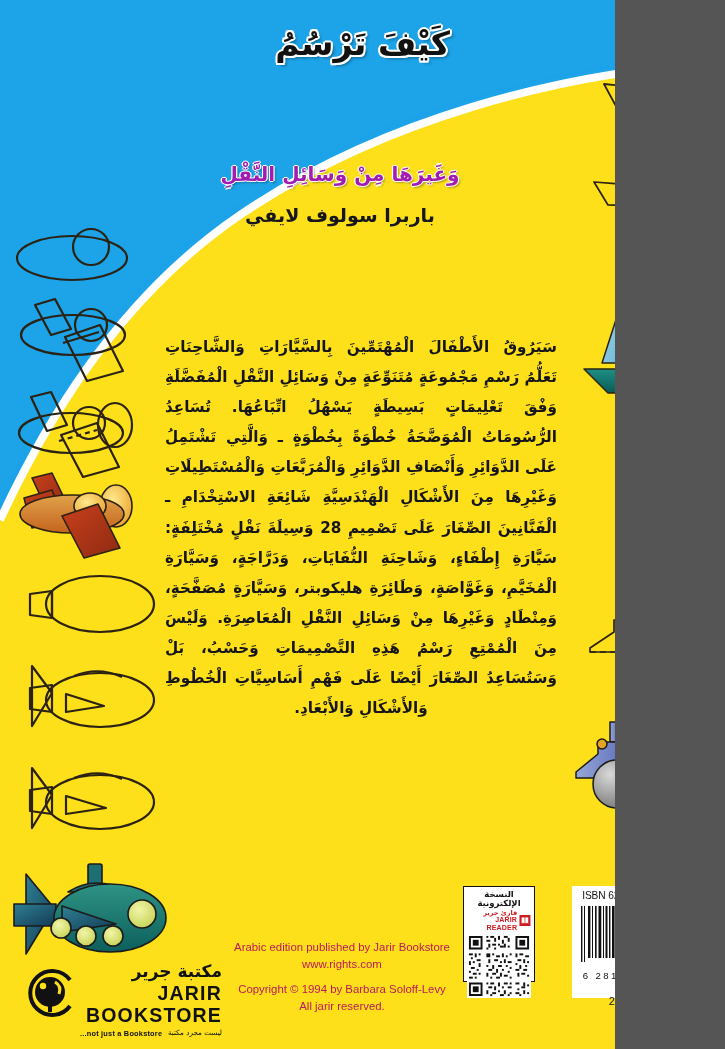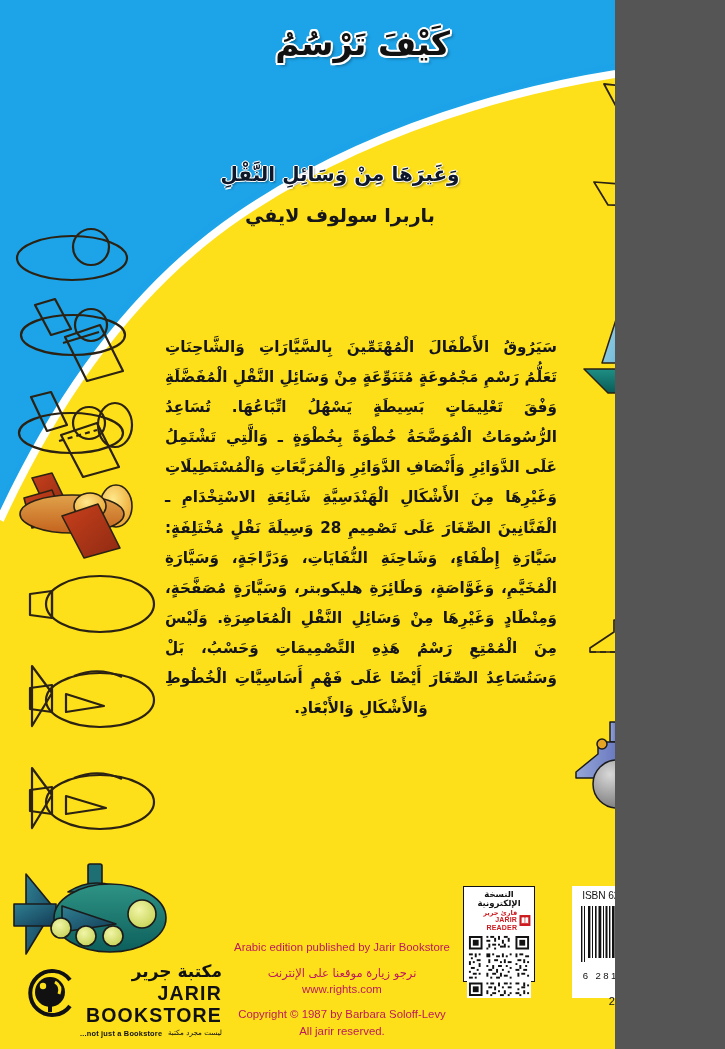--- a/index.html
+++ b/index.html
@@ -41,21 +41,21 @@
     font-family:"DejaVu Sans","Liberation Sans",sans-serif;
     font-size:31px;font-weight:bold;color:#D8151E;
     line-height:1.25;
     text-shadow:
       1.5px 0 0 #fff,-1.5px 0 0 #fff,0 1.5px 0 #fff,0 -1.5px 0 #fff,
       2.5px 2.5px 2px rgba(0,0,0,.30);
   }
   #sub-title{
     margin-top:4px;
     font-family:"DejaVu Sans","Liberation Sans",sans-serif;
-    font-size:20px;font-weight:bold;color:#0f172a;
+    font-size:20px;font-weight:bold;color:#a21caf;
     text-shadow:
       1.2px 0 0 #fff,-1.2px 0 0 #fff,0 1.2px 0 #fff,0 -1.2px 0 #fff,
       2px 2px 2px rgba(0,0,0,.28);
   }
   #author{
     margin-top:18px;
     font-family:"DejaVu Sans","Liberation Sans",sans-serif;
     font-size:19px;font-weight:bold;color:#17171B;
   }
 
@@ -328,24 +328,23 @@
       <circle cx="30" cy="18" r="5" fill="#E6A424" transform="translate(0,42)"></circle>
       <rect x="126" y="68" width="9" height="9" fill="#7C8BC6"></rect>
       <circle cx="45" cy="100" r="24" fill="url(#gWheel)"></circle>
       <circle cx="107" cy="100" r="24" fill="url(#gWheel)"></circle>
       <rect x="45" y="95" width="62" height="9" rx="3" fill="#6E7CBE"></rect>
     </g>
   </svg>
 
   <div id="colophon">
     <div class="col-en">Arabic edition published by Jarir Bookstore</div>
-    <div class="col-ar">نرجو زيارة موقعنا على الإنترنت</div>
     <div class="col-url">www.rights.com</div>
     <div class="col-gap"></div>
-    <div class="col-en">Copyright © 1987 by Barbara Soloff-Levy</div>
+    <div class="col-en">Copyright © 1994 by Barbara Soloff-Levy</div>
     <div class="col-en">All jarir reserved.</div>
   </div>
 
   <div id="reader-badge">
     <div id="reader-ar">النسخة الإلكترونية</div>
     <div id="reader-brand">
       <div id="reader-brand-text">
         <div id="reader-ar2">قارئ جرير</div>
         <div id="reader-en">JARIR READER</div>
       </div>

